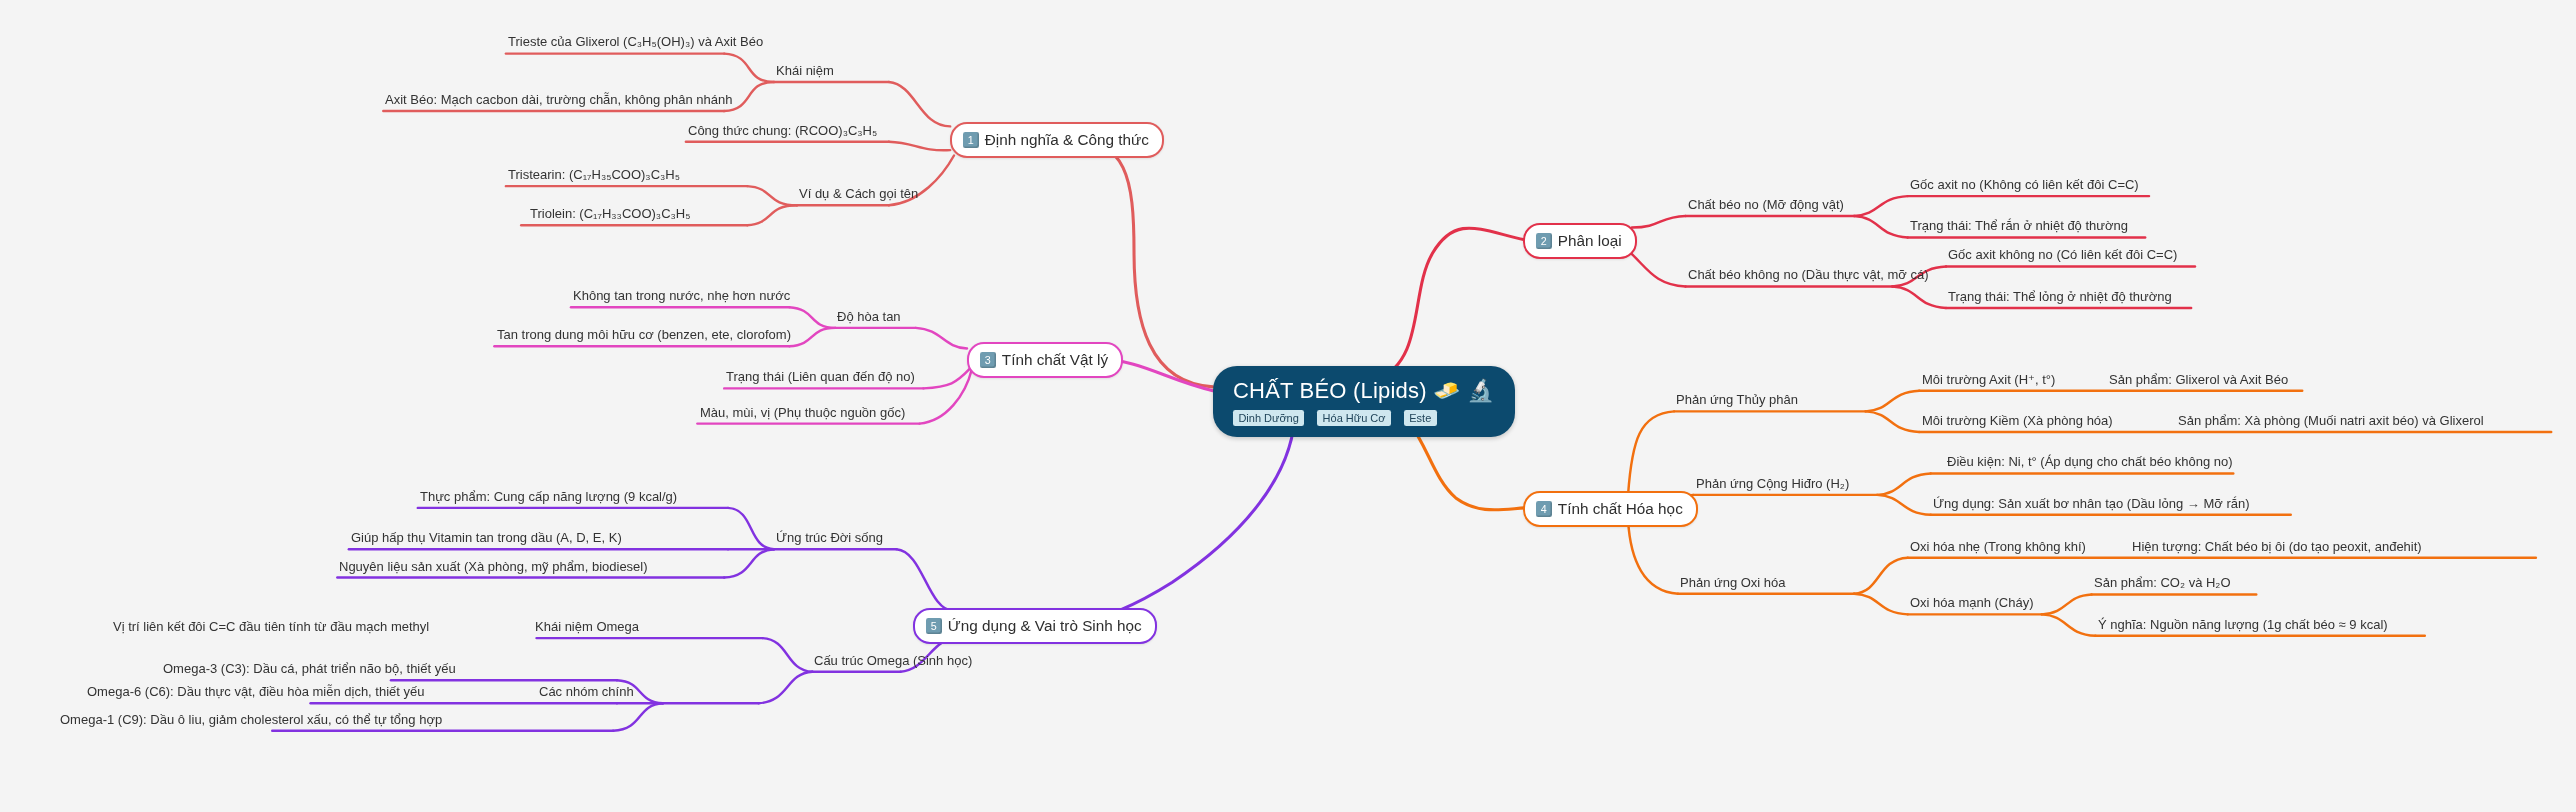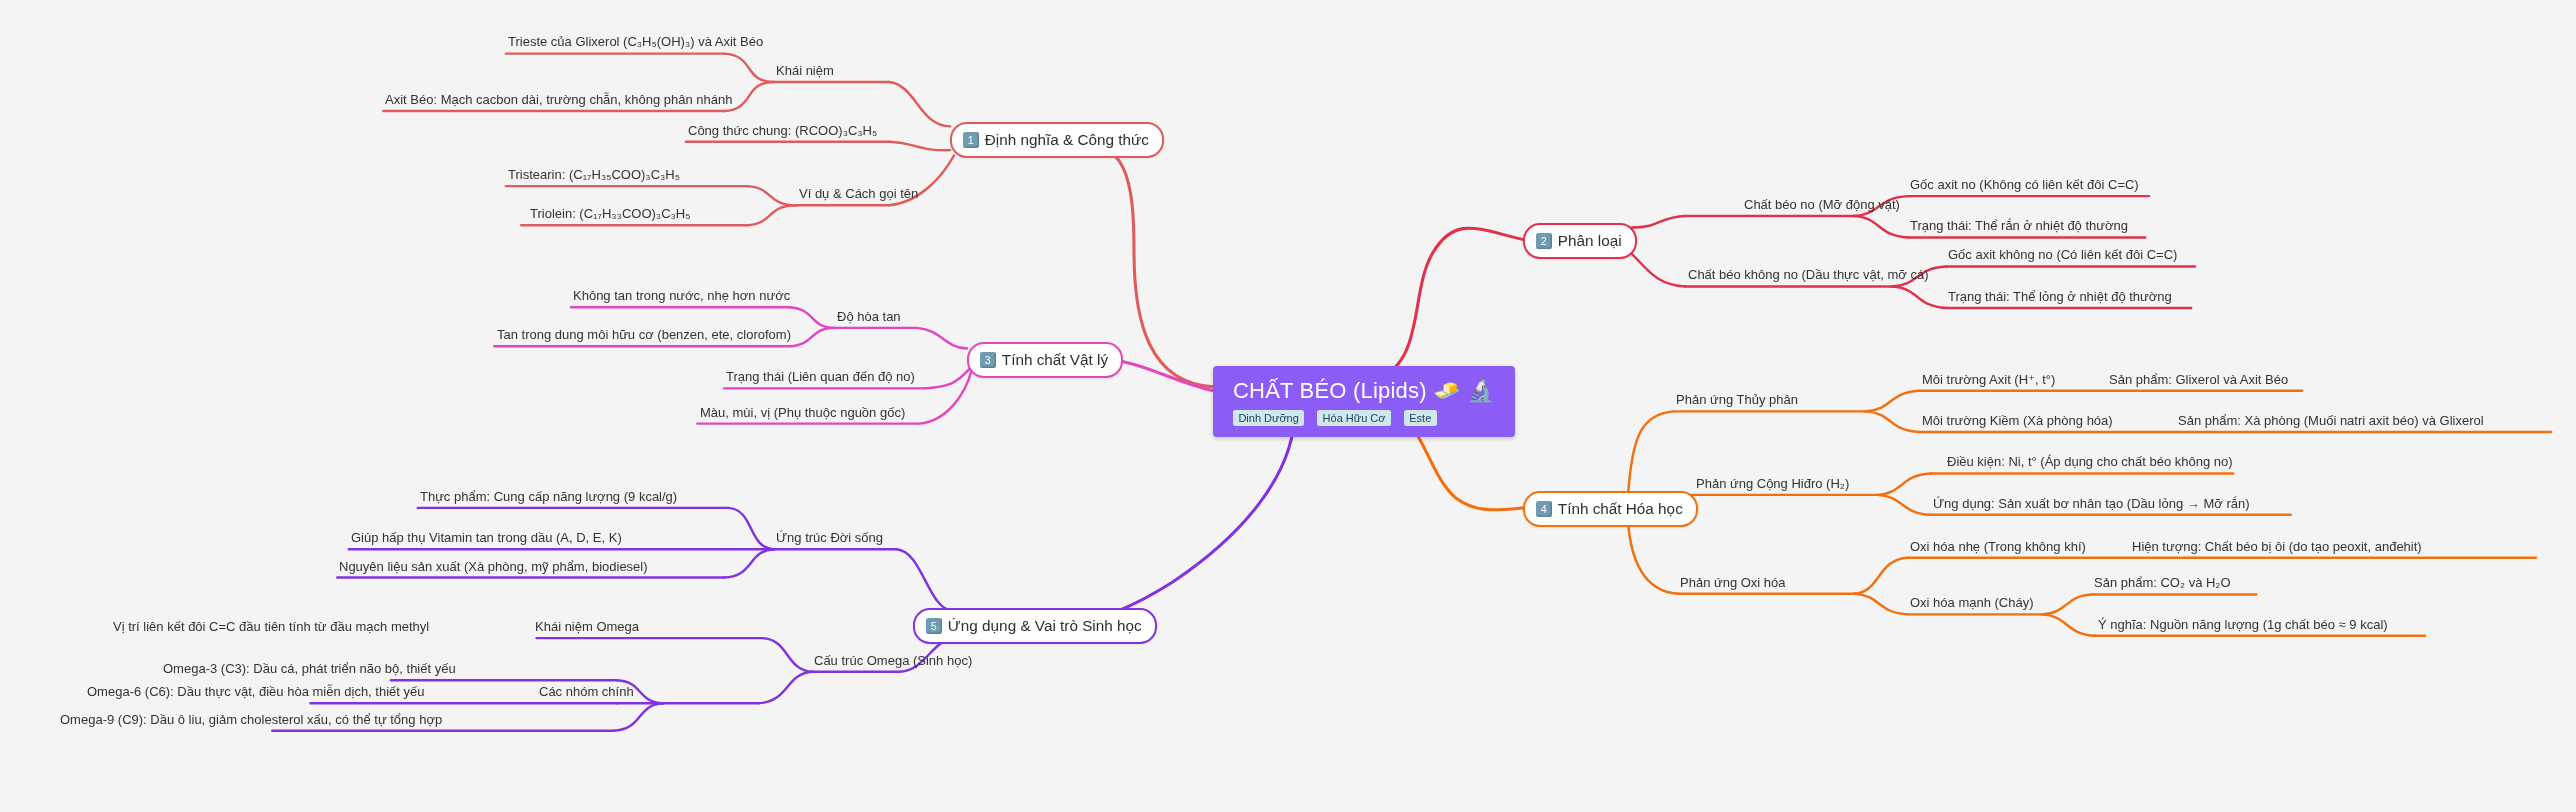--- a/index.html
+++ b/index.html
@@ -9,22 +9,22 @@
     font-family:"Liberation Sans","DejaVu Sans",sans-serif;
     overflow:hidden;
     position:relative;
   }
   #stage{position:absolute;left:0;top:0;width:2576px;height:812px;}
   svg.links{position:absolute;left:0;top:0;width:2576px;height:812px;pointer-events:none;}
 
   
   .center-node{
     position:absolute;
-    background:#8b5cf6;
-    border-radius:4px;
+    background:#0c4a6e;
+    border-radius:24px;
     padding:12.3px 20px 10.7px 20px;
     box-shadow:0 1.5px 4.6px rgba(0,0,0,.18);
     z-index:40;
   }
   .center-title{
     color:#ffffff;
     font-size:22px;
     letter-spacing:0.2px;
     white-space:nowrap;
     line-height:1.15;
@@ -214,21 +214,21 @@
   <div class="leaf" style="left:688px;top:123px;">Công thức chung: (RCOO)₃C₃H₅</div>
   <div class="leaf" style="left:799px;top:186px;">Ví dụ &amp; Cách gọi tên</div>
   <div class="leaf" style="left:508px;top:167px;">Tristearin: (C₁₇H₃₅COO)₃C₃H₅</div>
   <div class="leaf" style="left:506px;top:206px;margin-left:24px;">Triolein: (C₁₇H₃₃COO)₃C₃H₅</div>
 
   <div class="branch-node bn-crimson" style="left:1523px;top:223px;">
     <span class="num">2</span>
     <span class="lbl">Phân loại</span>
   </div>
 
-  <div class="leaf" style="left:1744px;top:197px;">Chất béo no (Mỡ động vật)</div>
+  <div class="leaf" style="left:1688px;top:197px;">Chất béo no (Mỡ động vật)</div>
   <div class="leaf" style="left:1910px;top:177px;">Gốc axit no (Không có liên kết đôi C=C)</div>
   <div class="leaf" style="left:1910px;top:218px;">Trạng thái: Thể rắn ở nhiệt độ thường</div>
   <div class="leaf" style="left:1688px;top:267px;">Chất béo không no (Dầu thực vật, mỡ cá)</div>
   <div class="leaf" style="left:1948px;top:247px;">Gốc axit không no (Có liên kết đôi C=C)</div>
   <div class="leaf" style="left:1948px;top:289px;">Trạng thái: Thể lỏng ở nhiệt độ thường</div>
 
   <div class="branch-node bn-pink" style="left:967px;top:342px;">
     <span class="num">3</span>
     <span class="lbl">Tính chất Vật lý</span>
   </div>
@@ -270,16 +270,16 @@
   <div class="leaf" style="left:420px;top:489px;">Thực phẩm: Cung cấp năng lượng (9 kcal/g)</div>
   <div class="leaf" style="left:351px;top:530px;">Giúp hấp thụ Vitamin tan trong dầu (A, D, E, K)</div>
   <div class="leaf" style="left:339px;top:559px;">Nguyên liệu sản xuất (Xà phòng, mỹ phẩm, biodiesel)</div>
 
   <div class="leaf" style="left:814px;top:653px;">Cấu trúc Omega (Sinh học)</div>
   <div class="leaf" style="left:535px;top:619px;">Khái niệm Omega</div>
   <div class="leaf" style="left:113px;top:619px;">Vị trí liên kết đôi C=C đầu tiên tính từ đầu mạch methyl</div>
   <div class="leaf" style="left:539px;top:684px;">Các nhóm chính</div>
   <div class="leaf" style="left:163px;top:661px;">Omega-3 (C3): Dầu cá, phát triển não bộ, thiết yếu</div>
   <div class="leaf" style="left:87px;top:684px;">Omega-6 (C6): Dầu thực vật, điều hòa miễn dịch, thiết yếu</div>
-  <div class="leaf" style="left:60px;top:712px;">Omega-9 (C9): Dầu ô liu, giảm cholesterol xấu, có thể tự tổng hợp</div>
+  <div class="leaf" style="left:60px;top:712px;">Omega-1 (C9): Dầu ô liu, giảm cholesterol xấu, có thể tự tổng hợp</div>
 
 </div>
 
 
 </body></html>

